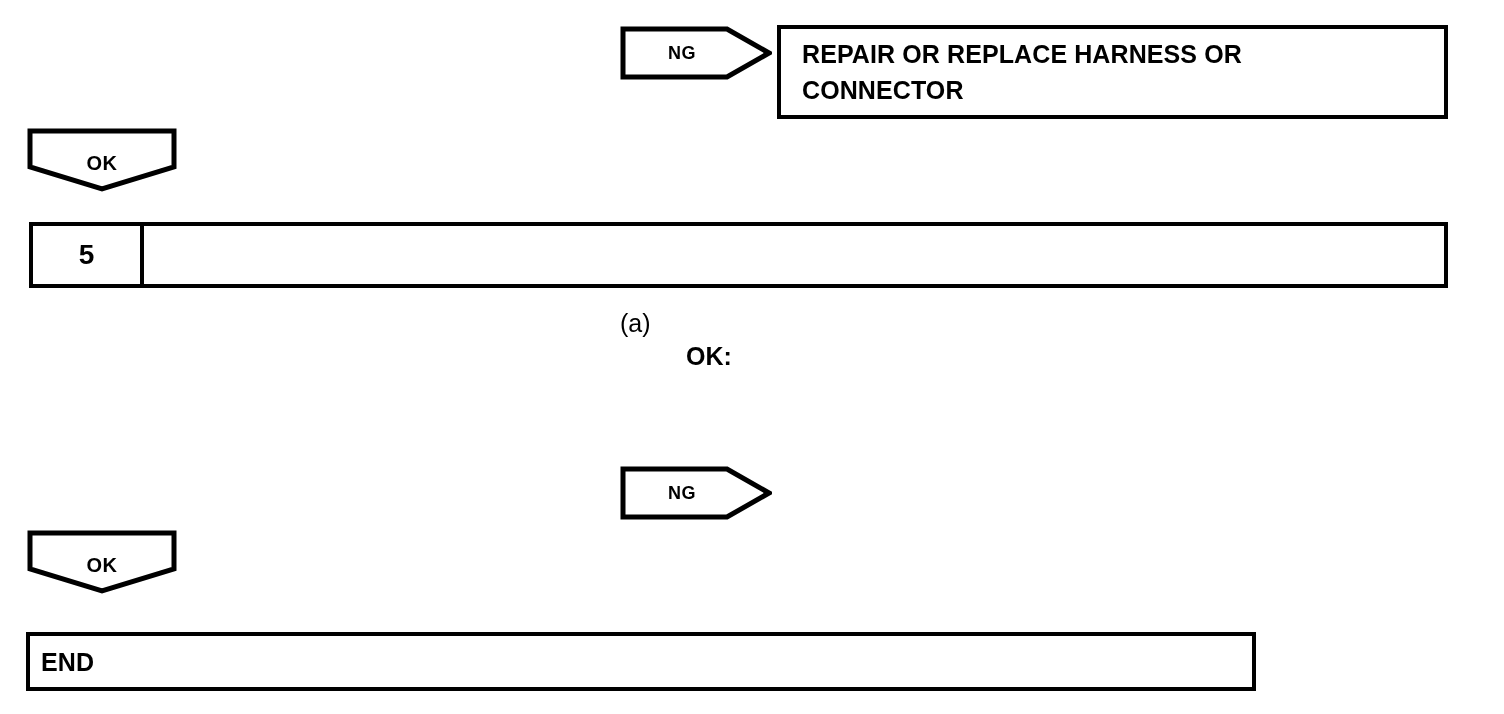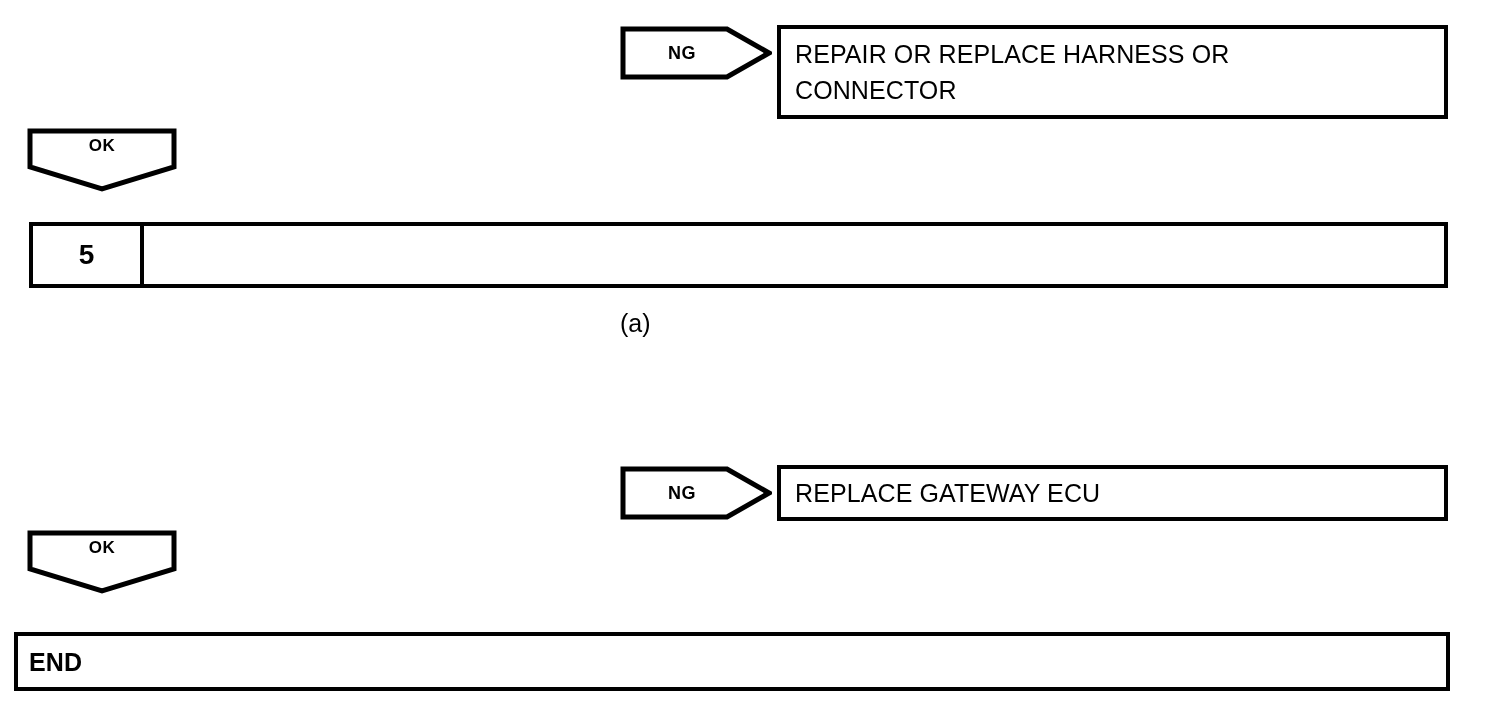--- a/index.html
+++ b/index.html
@@ -23,26 +23,26 @@
   .node { position: absolute; box-sizing: border-box; }
 
   
   .box {
     border: 4px solid #000000;
     background: #ffffff;
     display: flex;
     align-items: center;
   }
   .box-text {
-    font-weight: normal;
+    font-weight: bold;
     font-size: 25px;
     line-height: 36px;
     letter-spacing: 0.1px;
     white-space: pre-line;
-    padding-left: 14px;
+    padding-left: 21px;
   }
 
   
   .step {
     border: 4px solid #000000;
     background: #ffffff;
     display: flex;
     align-items: stretch;
   }
   .step-num {
@@ -81,29 +81,29 @@
     font-size: 18px;
     letter-spacing: 0.5px;
     margin-left: 26px;
   }
 
   
   .ok { position: absolute; }
   .ok svg { display: block; }
   .ok-label {
     position: absolute;
-    left: 0; top: 6px;
+    left: 0; top: 0;
     width: 100%;
     display: flex;
     align-items: flex-start;
     justify-content: center;
-    padding-top: 2px;
+    padding-top: 24px;
     box-sizing: border-box;
     font-weight: bold;
-    font-size: 17px;
+    font-size: 20px;
     letter-spacing: 0.5px;
   }
 
   
   .proc { position: absolute; }
   .proc-row { display: flex; align-items: flex-start; }
   .proc-marker {
     width: 66px;
     flex: 0 0 66px;
     font-size: 25px;
@@ -152,37 +152,35 @@
   </div>
 
   <div class="step node" style="left:29px; top:222px; width:1419px; height:66px;">
     <div class="step-num">5</div>
   </div>
 
   <div class="proc node" style="left:620px; top:307px; width:840px;">
     <div class="proc-row">
       <div class="proc-marker">(a)</div>
     </div>
+    <div class="proc-ok">OK:</div>
   </div>
 
   <div class="ng node" style="left:620px; top:466px; width:152px; height:54px;">
     <svg width="152" height="54" viewBox="0 0 152 54">
       <polygon points="3,3 107,3 149,27 107,51 3,51" fill="#ffffff" stroke="#000000" stroke-width="5" stroke-linejoin="miter"></polygon>
     </svg>
     <div class="ng-label">NG</div>
   </div>
 
-  <div class="box node" style="left:777px; top:465px; width:671px; height:56px;">
-    <div class="box-text">REPLACE GATEWAY ECU</div>
-  </div>
 
   <div class="ok node" style="left:27px; top:530px; width:150px; height:64px;">
     <svg width="150" height="64" viewBox="0 0 150 64">
       <polygon points="3,3 147,3 147,39 75,61 3,39" fill="#ffffff" stroke="#000000" stroke-width="5" stroke-linejoin="miter"></polygon>
     </svg>
     <div class="ok-label">OK</div>
   </div>
 
-  <div class="box node" style="left:14px; top:632px; width:1436px; height:59px;text-align:right;">
+  <div class="box node" style="left:26px; top:632px; width:1230px; height:59px;text-align:right;">
     <div class="box-text" style="font-weight:bold; padding-left:11px;">END</div>
   </div>
 
 </div>
 
 </body></html>

